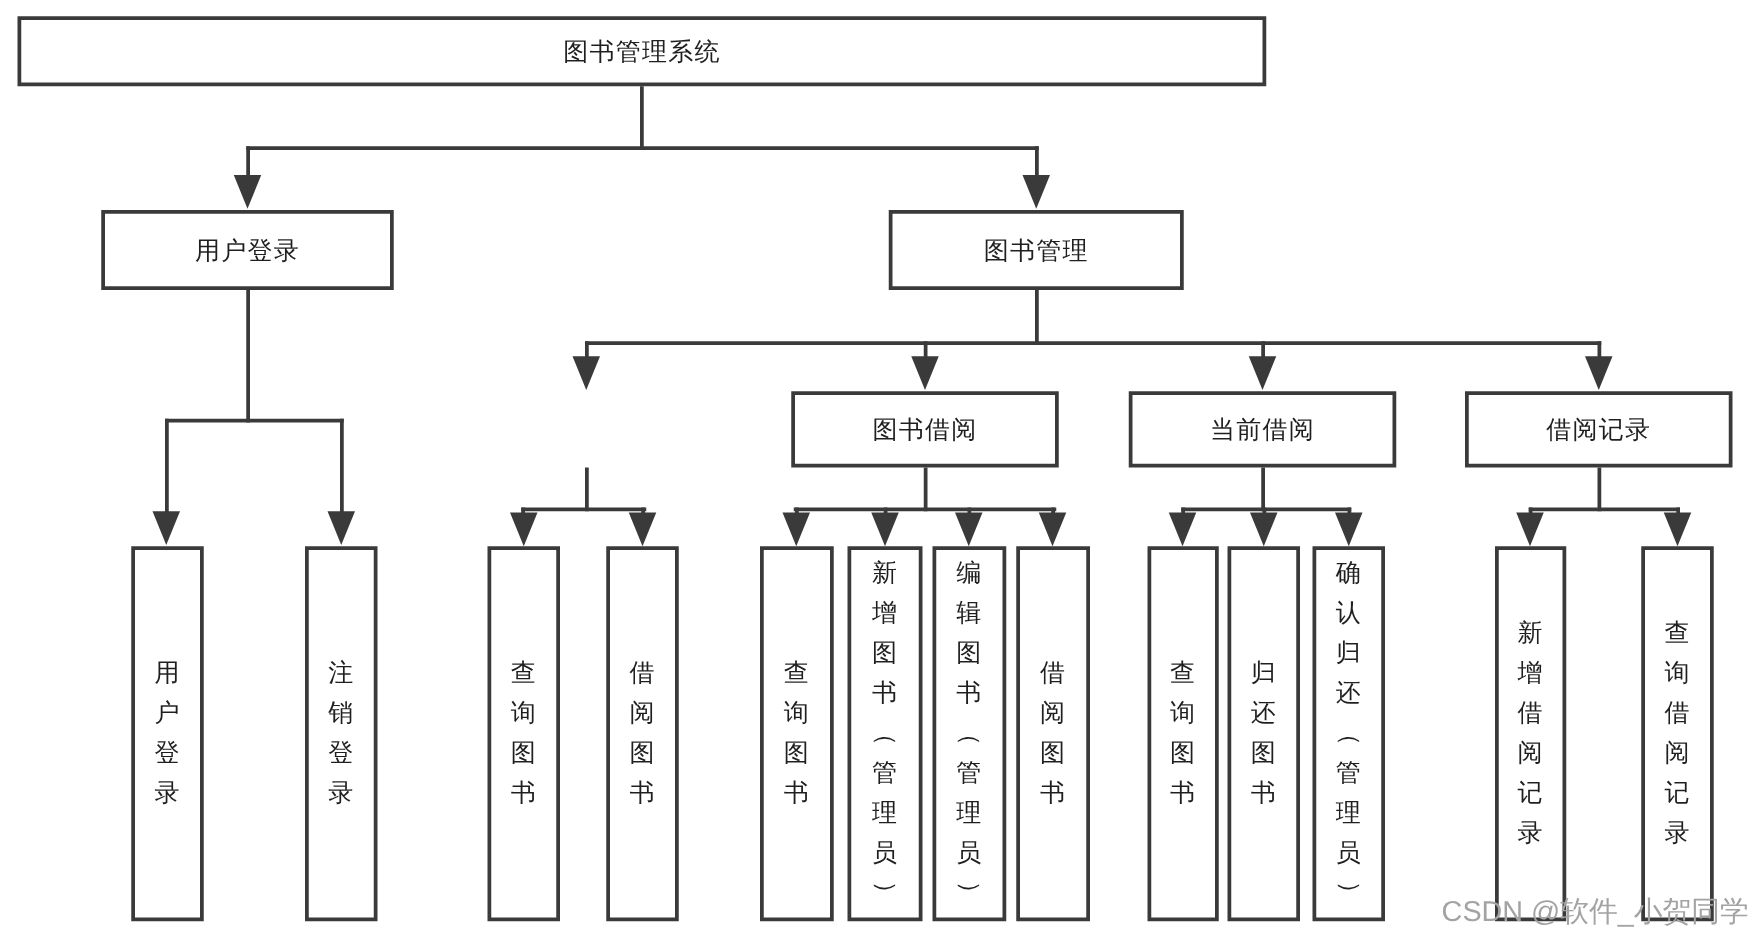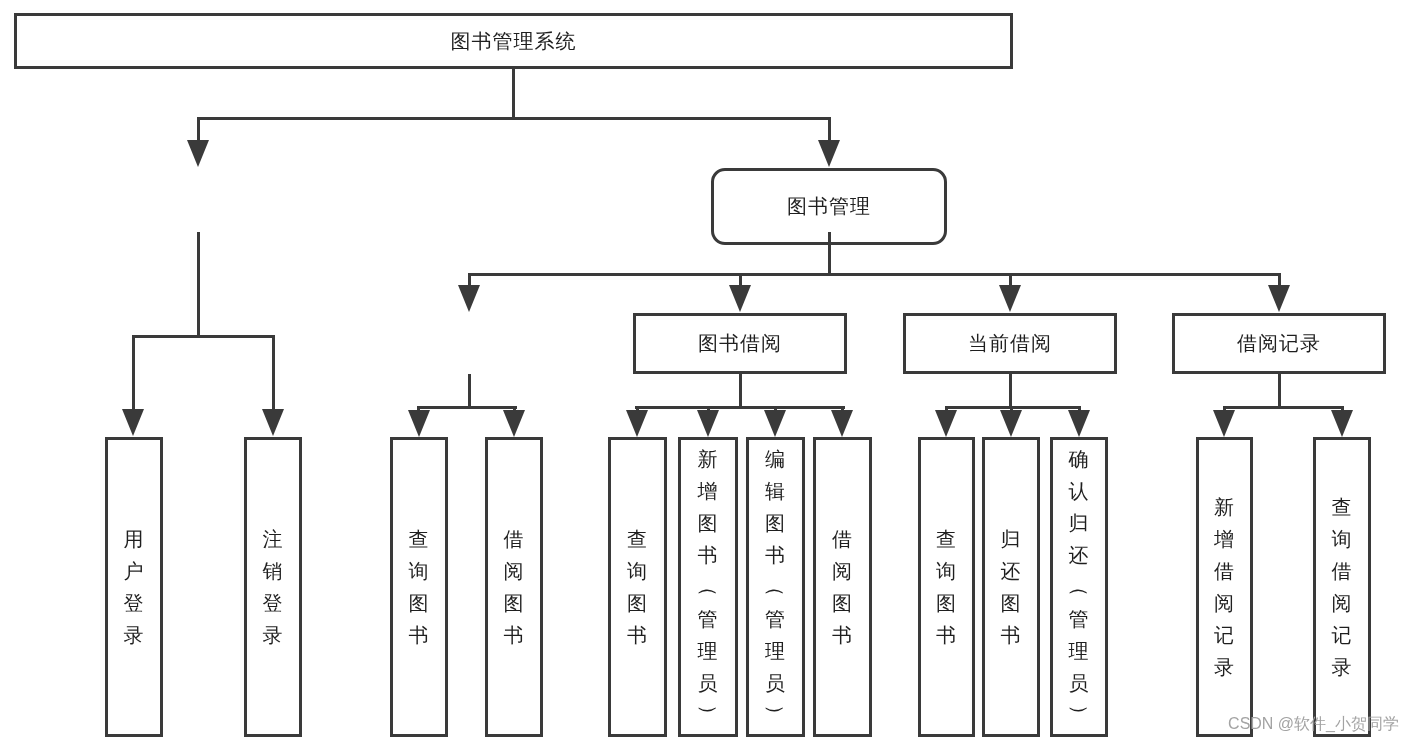--- a/index.html
+++ b/index.html
@@ -51,21 +51,21 @@
     position:absolute;
     width:0;height:0;
     border-left:11px solid transparent;
     border-right:11px solid transparent;
     border-top:27px solid var(--line);
   }
   .watermark{
     position:absolute;
     top:714px;
     right:6px;
-    font-size:16px;
+    font-size:23px;
     color:var(--wm);
     z-index:10;
     white-space:nowrap;
     text-align:center;
   }
 </style>
 </head>
 <body>
 
 <div class="canvas">
@@ -74,21 +74,24 @@
     <span>图书管理系统</span>
   </div>
 
   <div class="line" style="left:512px;top:69px;width:3px;height:50px;"></div>
   <div class="line" style="left:197px;top:117px;width:634px;height:3px;"></div>
   <div class="line" style="left:197px;top:117px;width:3px;height:27px;"></div>
   <div class="arrow" style="left:187px;top:140px;"></div>
   <div class="line" style="left:828px;top:117px;width:3px;height:27px;"></div>
   <div class="arrow" style="left:818px;top:140px;"></div>
 
-  <div class="node" style="left:711px;top:168px;width:236px;height:77px;border-radius:14px;">
+  <div class="node" style="left:81px;top:168px;width:234px;height:64px;">
+    <span>用户登录</span>
+  </div>
+  <div class="node" style="left:711px;top:168px;width:236px;height:64px;">
     <span>图书管理</span>
   </div>
 
   <div class="line" style="left:828px;top:232px;width:3px;height:44px;"></div>
   <div class="line" style="left:468px;top:273px;width:813px;height:3px;"></div>
   <div class="line" style="left:468px;top:273px;width:3px;height:16px;"></div>
   <div class="arrow" style="left:458px;top:285px;"></div>
   <div class="line" style="left:739px;top:273px;width:3px;height:16px;"></div>
   <div class="arrow" style="left:729px;top:285px;"></div>
   <div class="line" style="left:1009px;top:273px;width:3px;height:16px;"></div>

